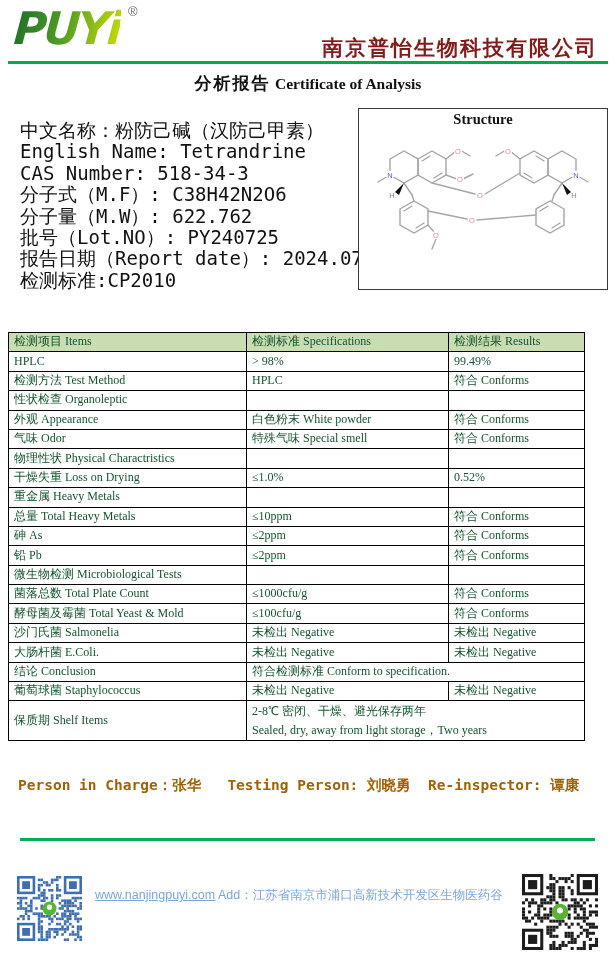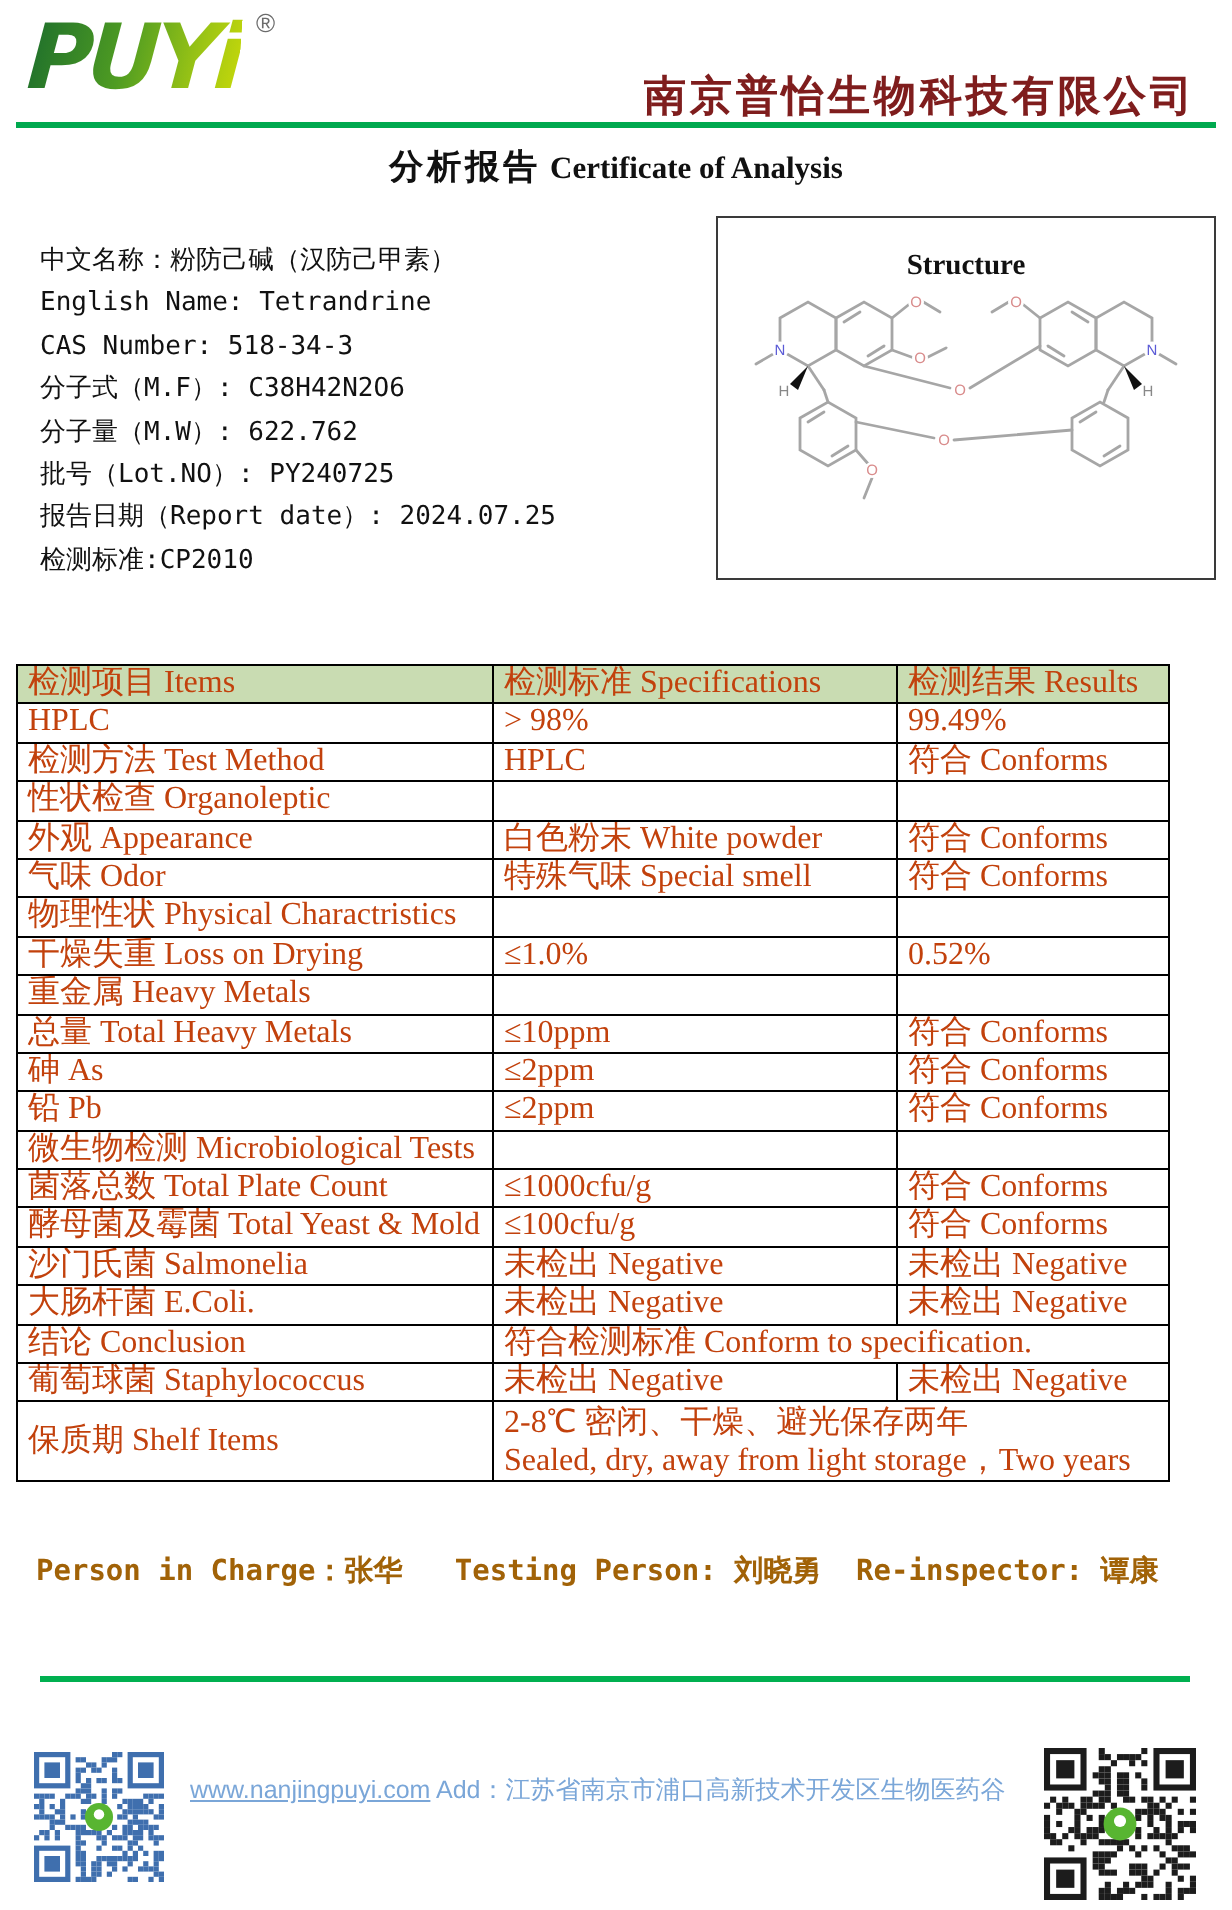--- a/index.html
+++ b/index.html
@@ -18,33 +18,33 @@
   .reg-mark { position:absolute; top:-2px; right:-18px; font-size:13px; color:#6b6b6b; font-style:normal; }
   .company-name { position:absolute; right:18px; top:34px; font-size:21px; font-weight:bold;
     color:#7f1d1d; letter-spacing:2px; }
   .green-rule { position:absolute; left:8px; top:61px; width:600px; height:3px; background:#00a94f; }
   .doc-title { position:absolute; top:72px; left:0; width:100%; text-align:center; }
   .doc-title .zh { font-size:17px; font-weight:bold; letter-spacing:2px; color:#111; }
   .doc-title .en { font-family:"Liberation Serif", serif; font-size:15.5px; font-weight:bold; color:#111; }
 
   
   .info-block { position:absolute; left:20px; top:120px; width:340px;
-    font-family:"DejaVu Sans Mono", monospace; font-size:13px; color:#111; }
+    font-family:"DejaVu Sans Mono", monospace; font-size:19px; color:#111; }
   .info-line { height:21.4px; line-height:21.4px; white-space:nowrap; }
 
   
   .structure-box { position:absolute; left:358px; top:108px; width:250px; height:182px;
     border:1px solid #3a3a3a; background:#fff; }
   .structure-title { text-align:center; font-family:"Liberation Serif", serif; font-weight:bold;
-    font-size:14.5px; margin-top:16px; color:#111; }
+    font-size:14.5px; margin-top:2px; color:#111; }
   .molecule { position:absolute; left:8px; top:26px; }
 
   
   table.coa { position:absolute; left:8px; top:332px; width:576px; border-collapse:collapse;
-    font-family:"Liberation Serif", serif; font-size:16px; color:#c2410c; table-layout:fixed; }
+    font-family:"Liberation Serif", serif; font-size:12px; color:#14532d; table-layout:fixed; }
   table.coa th, table.coa td { border:1px solid #000; padding:0 5px; height:19.4px;
     line-height:1.15; text-align:left; font-weight:normal; vertical-align:middle;
     overflow:hidden; white-space:nowrap; }
   table.coa th { background:#c9dcb2; }
   .col-item { width:238px; } .col-spec { width:202px; } .col-res { width:136px; }
   tr.shelf td { height:40px; }
   td.center2 { text-align:center; white-space:normal; }
   td.center2 .l1, td.center2 .l2 { display:block; line-height:19px; }
 
   

